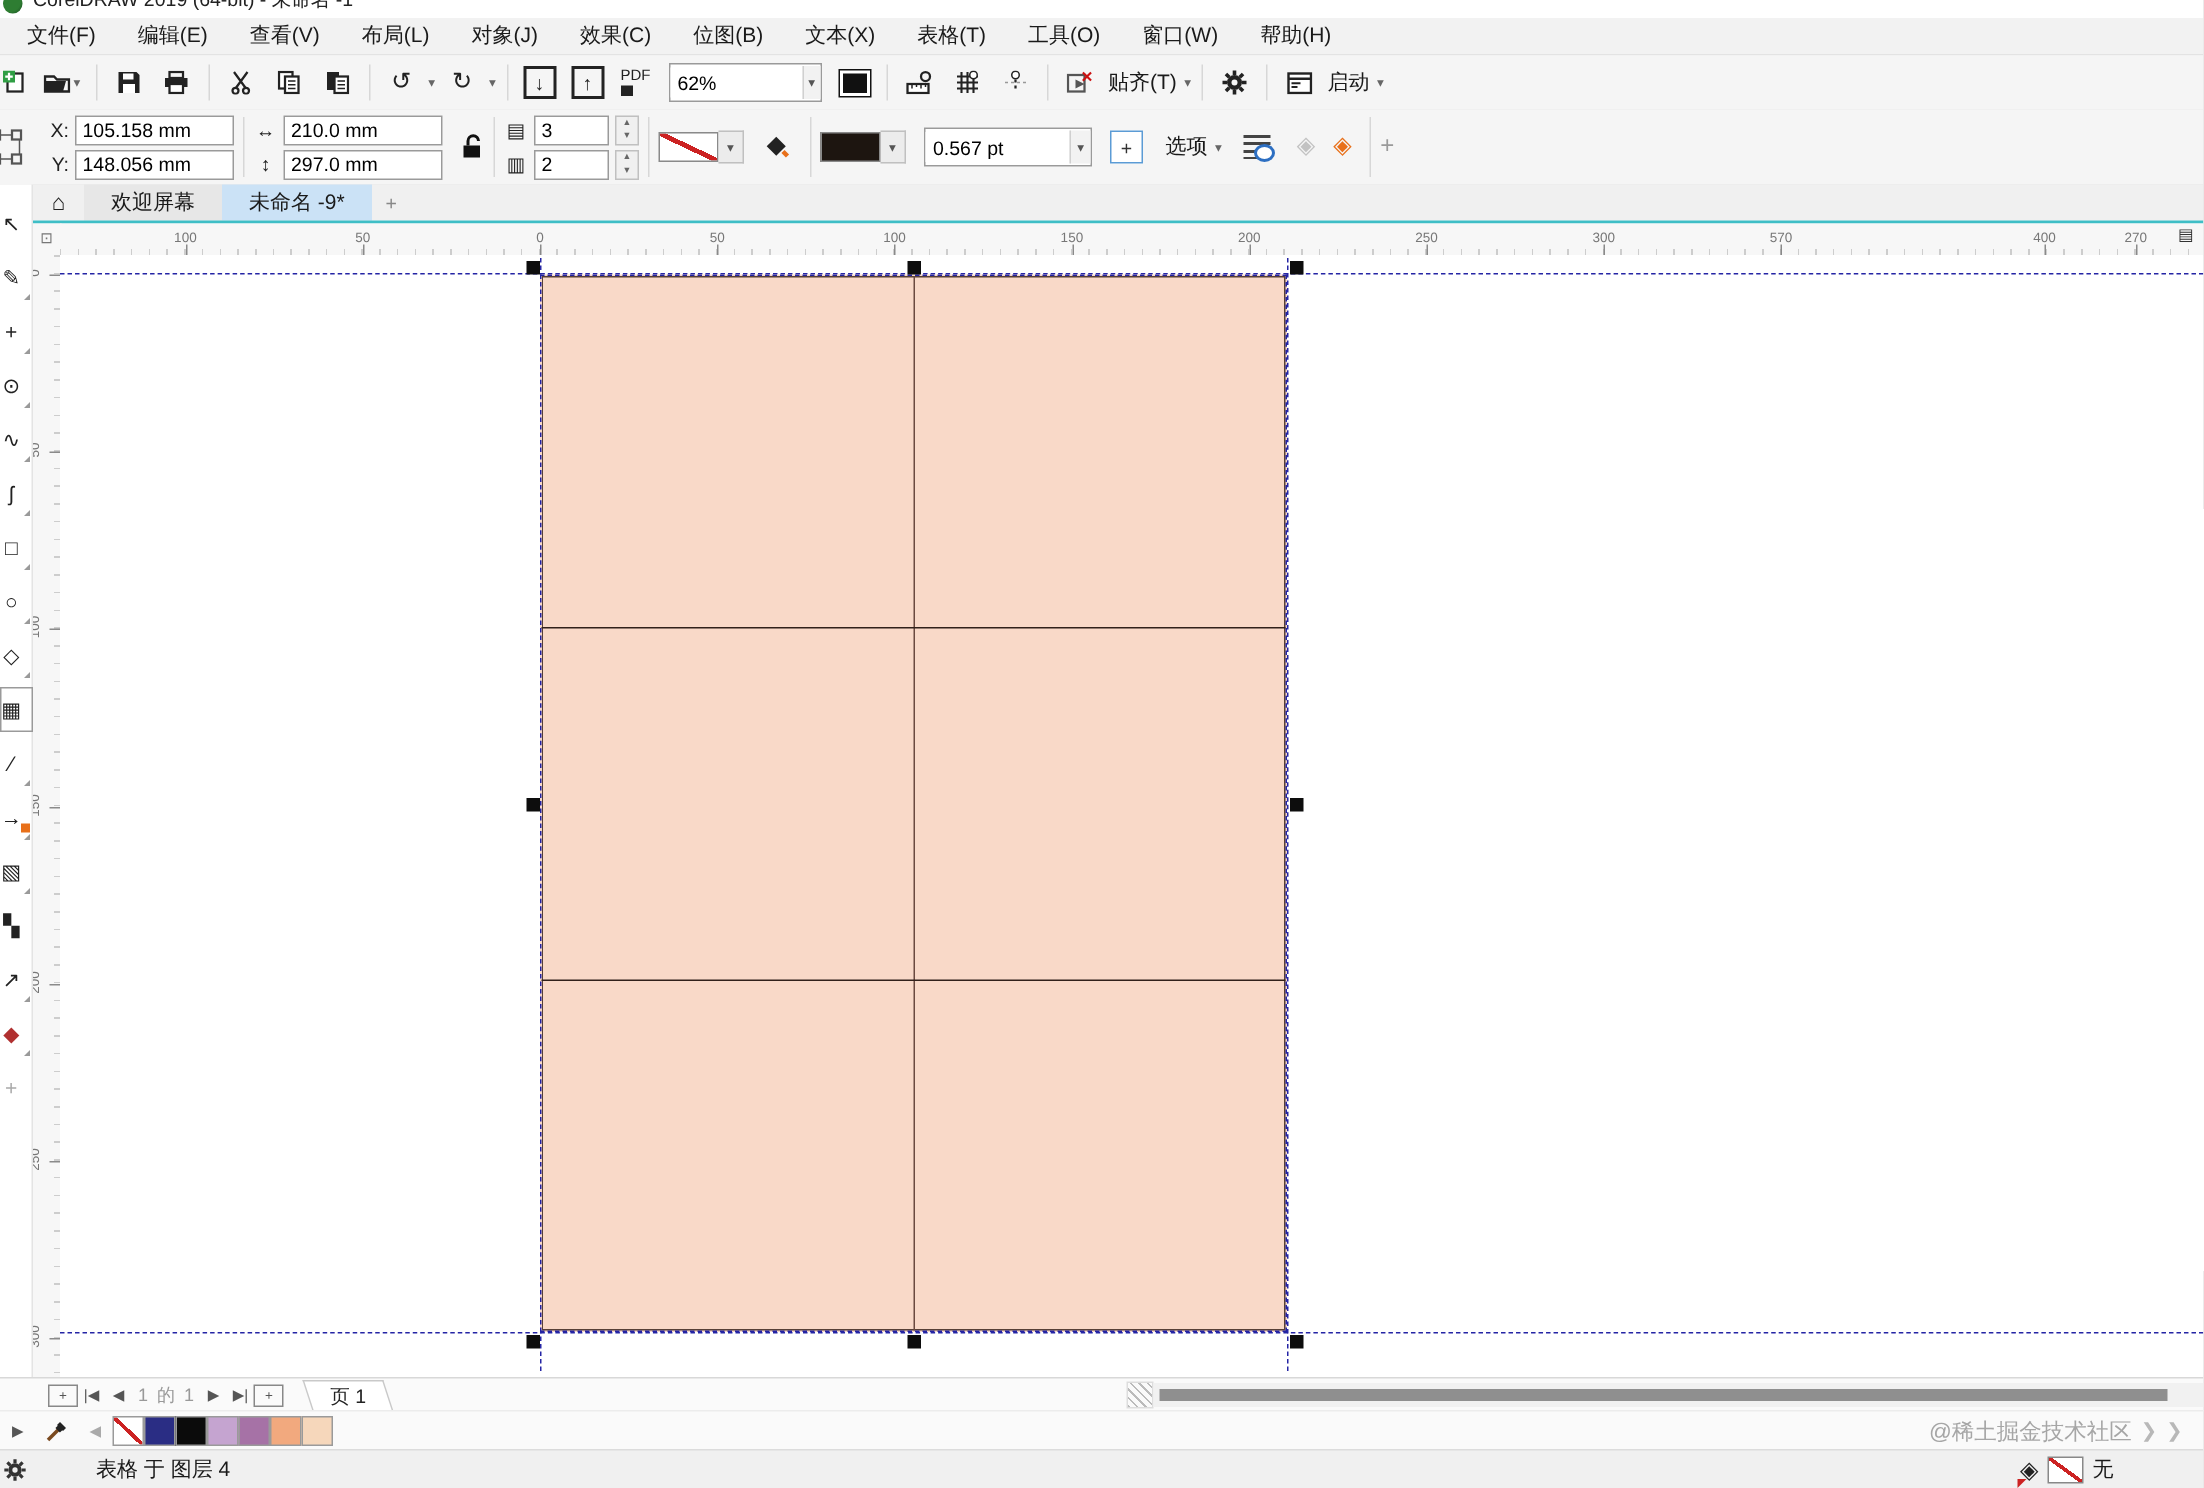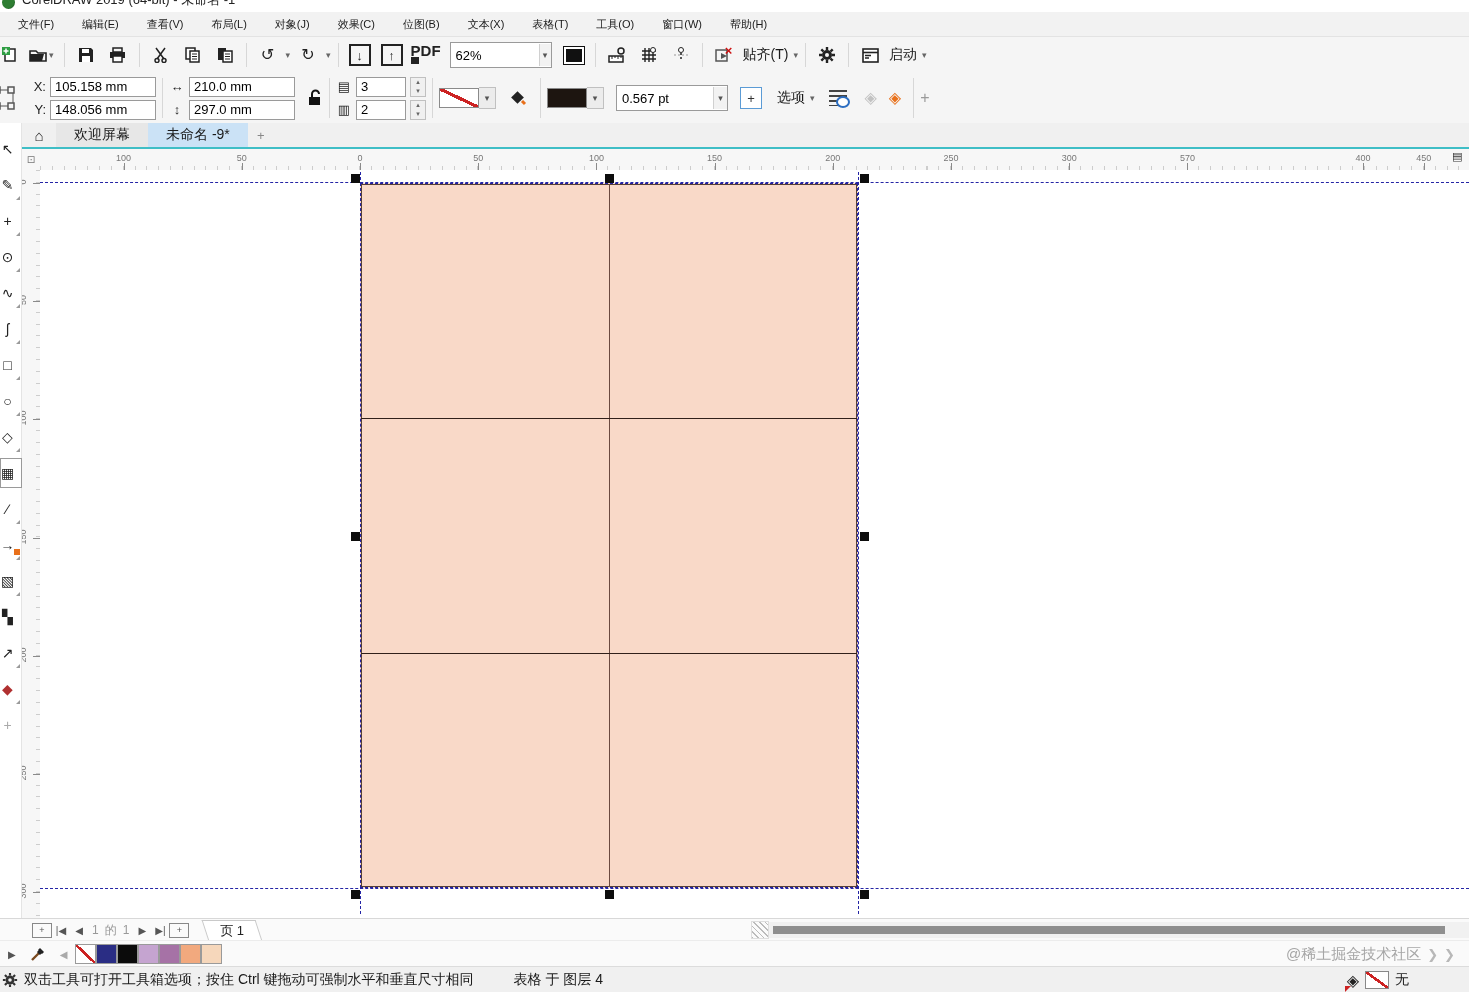--- a/index.html
+++ b/index.html
@@ -8,34 +8,34 @@
 
   
   .titlebar{position:absolute;left:0;top:0;width:1469px;height:12px;background:#fff;overflow:hidden;}
   .titlebar .logo{position:absolute;left:2px;top:-4px;width:13px;height:13px;border-radius:50%;
        background:radial-gradient(circle at 35% 35%, #2e7d32 60%, #14441c 100%);}
   .titlebar .ttext{position:absolute;left:22px;top:-9px;font-size:13px;color:#222;white-space:nowrap;}
 
   
   .menubar{position:absolute;left:0;top:12px;width:1469px;height:25px;background:#f2f2f2;
        display:flex;align-items:center;padding-left:4px;box-sizing:border-box;border-bottom:1px solid #e3e3e3;}
-  .menu-item{padding:2px 14px;font-size:11px;color:#1a1a1a;white-space:nowrap;}
+  .menu-item{padding:2px 14px;font-size:14px;color:#1a1a1a;white-space:nowrap;}
 
   
   .toolbar{position:absolute;left:0;top:37px;width:1469px;height:36px;background:#f5f5f5;
        display:flex;align-items:center;border-bottom:1px solid #e0e0e0;}
   .tbtn{display:flex;align-items:center;justify-content:center;height:28px;min-width:26px;
        padding:0 3px;color:#222;}
   .tsep{width:1px;height:24px;background:#d7d7d7;margin:0 5px;}
   .drop{font-size:9px;color:#666;padding:0 2px;}
   .glyph16{font-size:16px;line-height:16px;}
   .glyph14{font-size:14px;line-height:14px;}
   .boxarrow{display:inline-flex;align-items:center;justify-content:center;width:18px;height:18px;
        border:2px solid #222;font-size:13px;font-weight:bold;color:#222;}
-  .pdfbadge{font-size:15px;font-weight:bold;color:#222;line-height:9px;text-align:left;}
+  .pdfbadge{font-size:10px;font-weight:normal;color:#222;line-height:9px;text-align:left;}
   .pdfbadge .sq{display:block;width:8px;height:7px;background:#222;margin-top:2px;}
   .combo{display:flex;align-items:center;height:24px;border:1px solid #9a9a9a;background:#fff;}
   .combo input{border:0;outline:0;height:20px;font-size:13px;padding:0 5px;font-family:inherit;}
   .combo .cbtn{width:16px;height:22px;display:flex;align-items:center;justify-content:center;
        border-left:1px solid #d0d0d0;background:#f2f2f2;font-size:9px;color:#555;}
   .fsicon{width:16px;height:13px;background:#111;box-shadow:0 0 0 2px #fff,0 0 0 3px #111;}
   .redx{color:#cc1111;font-weight:bold;font-size:13px;margin-left:-7px;margin-top:-9px;}
   .tlabel{font-size:14px;color:#1a1a1a;padding:0 3px;white-space:nowrap;}
 
   
@@ -456,21 +456,21 @@
       <div class="htick" style="left: 1029.2px;">
         <span>300</span>
       </div>
       <div class="htick" style="left: 1147.4px;">
         <span>570</span>
       </div>
       <div class="htick" style="left: 1323px;">
         <span>400</span>
       </div>
       <div class="htick" style="left: 1383.8px;">
-        <span>450</span>
+        <span>270</span>
       </div>
     </div>
   <div class="vruler" id="vruler">
       <div class="vtick" style="top: 13px;">
         <span>0</span>
       </div>
       <div class="vtick" style="top: 131.2px;">
         <span>50</span>
       </div>
       <div class="vtick" style="top: 249.4px;">
@@ -616,21 +616,20 @@
   <div class="statusbar">
     <span class="sb-gear">
       <svg width="16" height="16" viewBox="0 0 18 18">
           <circle cx="9" cy="9" r="5" fill="#333"></circle>
           <circle cx="9" cy="9" r="2" fill="#f0f0f0"></circle>
           <g stroke="#333" stroke-width="2.4">
             <path d="M9 1v3M9 14v3M1 9h3M14 9h3M3.3 3.3l2.2 2.2M12.5 12.5l2.2 2.2M14.7 3.3l-2.2 2.2M5.5 12.5l-2.2 2.2"></path>
           </g>
         </svg>
     </span>
-    <span class="sb-hint">双击工具可打开工具箱选项；按住 Ctrl 键拖动可强制水平和垂直尺寸相同</span>
     <span class="sb-obj">表格 于 图层 4</span>
     <span class="sb-right">
       <span class="sb-fillicon">◈<i></i></span>
       <span class="sb-swatch"></span>
       <span>无</span>
     </span>
   </div>
 
 </div>
 

